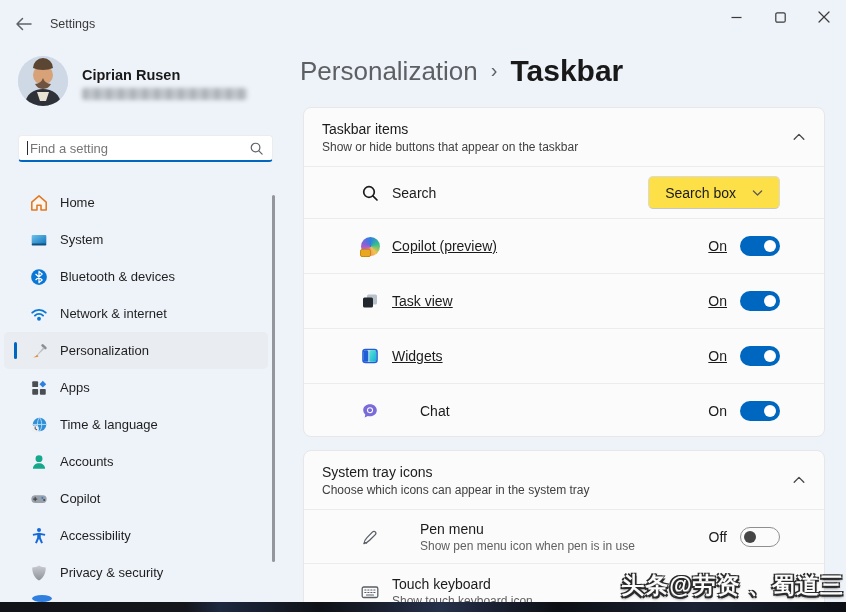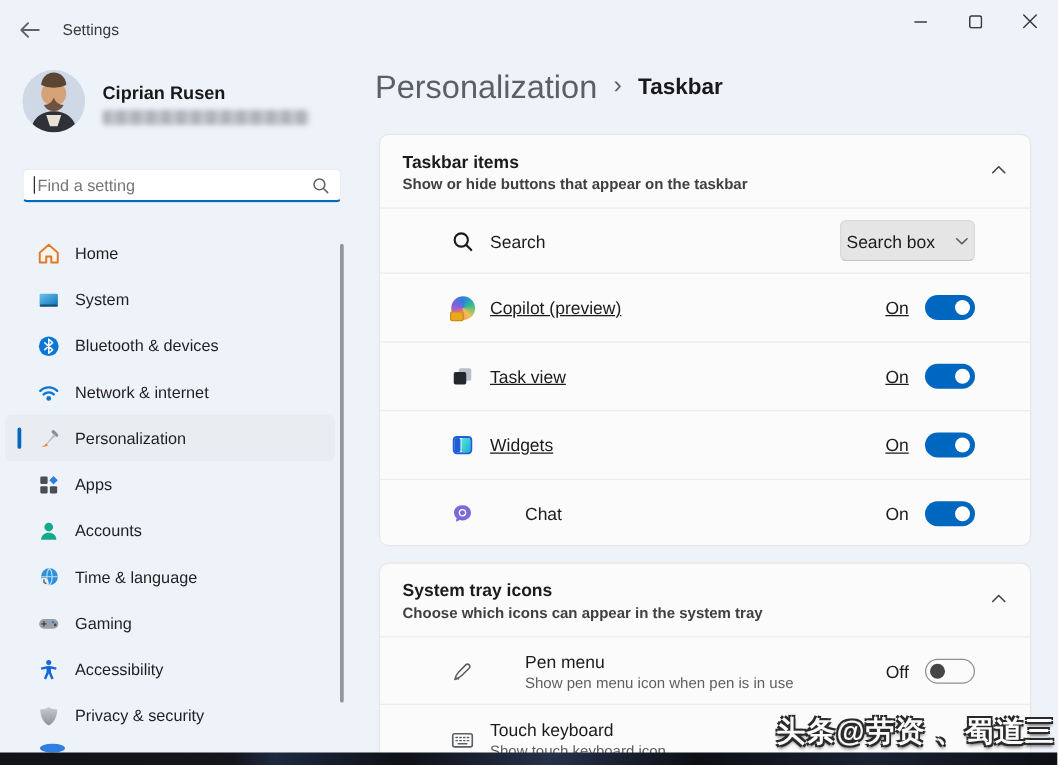--- a/index.html
+++ b/index.html
@@ -41,49 +41,49 @@
   .nav-item.selected::before { content:""; position:absolute; left:10px; top:10px; width:3px; height:17px;
             border-radius:2px; background:#0067c0; }
   .sidebar-scrollbar { position:absolute; left:272px; top:195px; width:2.5px; height:367px;
             background:#93979d; border-radius:2px; }
   .winupdate-sliver { position:absolute; left:32px; top:595px; width:20px; height:7px; border-radius:50%;
             background:#2f7fe0; }
   
   .main-header { position:absolute; left:300px; top:54px; display:flex; align-items:center; }
   .crumb-parent { font-size:26px; color:#5d5f63; }
   .crumb-sep { font-size:20px; color:#5d5f63; margin:0 13px; transform:translateY(-1px); }
-  .crumb-current { font-size:18px; font-weight:600; color:#191919; }
+  .crumb-current { font-size:30px; font-weight:600; color:#191919; }
   
   .card { position:absolute; left:303px; width:522px; background:#fbfbfb;
             border:1px solid #e7e7e7; border-radius:8px; overflow:hidden; }
   .card-1 { top:107px; height:330px; }
   .card-2 { top:450px; height:170px; }
-  .card-head { display:flex; align-items:flex-start; padding:13px 18px 0 18px;font-weight:bold; }
+  .card-head { display:flex; align-items:flex-start; padding:13px 18px 0 18px; }
   .card-head-text { flex:1; }
   .card-title { font-size:14px; color:#1b1b1b; }
   .card-sub { font-size:12px; color:#404040; margin-top:3px; }
   .collapse-btn { margin-top:8px; cursor:pointer; }
   .rows { margin-top:12px; }
   .row { display:flex; align-items:center; padding:0 44px 0 56px; border-top:1px solid #ececec; }
   .row-h52 { height:52px; } .row-h55 { height:55px;text-decoration:underline; } .row-h54 { height:54px;gap:28px; } .row-h56 { height:56px; }
   .ricon { width:20px; height:20px; margin-right:12px; flex:0 0 20px; }
   .rlabel { font-size:14px; color:#1b1b1b; }
   .rtext { display:flex; flex-direction:column; justify-content:center; }
   .rsub { font-size:12px; color:#5f5f5f; margin-top:2px; }
   .rright { margin-left:auto; display:flex; align-items:center; }
   .state-label { font-size:14px; color:#1b1b1b; margin-right:13px; }
   
   .toggle { width:40px; height:20px; border-radius:10px; position:relative; cursor:pointer; }
   .toggle.on { background:#0067c0; }
   .toggle.on .knob { position:absolute; right:4px; top:4px; width:12px; height:12px; border-radius:50%; background:#ffffff; }
   .toggle.off { background:#fbfbfb; border:1px solid #8f8f8f; }
   .toggle.off .knob { position:absolute; left:3px; top:3px; width:12px; height:12px; border-radius:50%; background:#454545; }
   
-  .dropdown { display:flex; align-items:center; background:#e5e5e5; border:1px solid #dadada;
-            border-bottom-color:#c6c6c6; border-radius:5px; height:33px; padding:0 4px; cursor:pointer; }
+  .dropdown { display:flex; align-items:center; background:#fde047; border:1px solid #dadada;
+            border-bottom-color:#c6c6c6; border-radius:5px; height:33px; padding:0 16px; cursor:pointer; }
   .dropdown-value { font-size:14px; color:#1b1b1b; margin-right:16px; }
   
   .copilot-icon { width:19px; height:19px; border-radius:50%; position:relative;
             background:conic-gradient(#2f7fe0,#35c08e,#f6c445,#ef6a9e,#8a5fd6,#2f7fe0); }
   .copilot-icon::after { content:""; position:absolute; left:-1px; bottom:-1px; width:9px; height:6px;
             border-radius:2px; background:#e9a820; border:0.5px solid #c78c10; }
   
   .watermark { position:absolute; right:2px; bottom:11px; font-size:23px; font-weight:700; letter-spacing:1px;
             color:#fbfbfb; z-index:50; font-family:"Liberation Sans", sans-serif;
             text-shadow:-1.5px -1.5px 0 #2a2a2a, 1.5px -1.5px 0 #2a2a2a, -1.5px 1.5px 0 #2a2a2a, 1.5px 1.5px 0 #2a2a2a, 0 2px 3px #2a2a2a; }
@@ -186,42 +186,42 @@
     <svg class="nicon" viewBox="0 0 16 16">
       <rect x="2" y="2" width="5.2" height="5.2" rx="0.8" fill="#4a4d52"></rect>
       <rect x="2" y="8.8" width="5.2" height="5.2" rx="0.8" fill="#4a4d52"></rect>
       <rect x="8.8" y="8.8" width="5.2" height="5.2" rx="0.8" fill="#4a4d52"></rect>
       <path d="M11.4 1.6 L14.4 4.6 L11.4 7.6 L8.4 4.6 Z" fill="#2f7fe0"></path>
     </svg>
     <span class="nlabel">Apps</span>
   </div>
   <div class="nav-item">
     <svg class="nicon" viewBox="0 0 16 16">
-      <circle cx="8" cy="5" r="3.1" fill="#15a88a"></circle>
-      <path d="M2.6 14 C2.6 10.8 5.1 9.1 8 9.1 C10.9 9.1 13.4 10.8 13.4 14 Z" fill="#15a88a"></path>
-    </svg>
-    <span class="nlabel">Accounts</span>
-  </div>
-  <div class="nav-item">
-    <svg class="nicon" viewBox="0 0 16 16">
       <circle cx="8.5" cy="7.5" r="6" fill="#2f8fd8"></circle>
       <path d="M2.5 7.5 H14.5 M8.5 1.5 C11 4 11 11 8.5 13.5 C6 11 6 4 8.5 1.5" stroke="#bfe0f5" stroke-width="0.8" fill="none"></path>
       <circle cx="4.6" cy="11.4" r="3.2" fill="#eceff3"></circle>
       <path d="M4.6 9.6 V11.4 L6 12.2" stroke="#51565e" stroke-width="0.9" fill="none" stroke-linecap="round"></path>
     </svg>
     <span class="nlabel">Time &amp; language</span>
   </div>
   <div class="nav-item">
     <svg class="nicon" viewBox="0 0 16 16">
+      <circle cx="8" cy="5" r="3.1" fill="#15a88a"></circle>
+      <path d="M2.6 14 C2.6 10.8 5.1 9.1 8 9.1 C10.9 9.1 13.4 10.8 13.4 14 Z" fill="#15a88a"></path>
+    </svg>
+    <span class="nlabel">Accounts</span>
+  </div>
+  <div class="nav-item">
+    <svg class="nicon" viewBox="0 0 16 16">
       <rect x="1.2" y="4.6" width="13.6" height="7" rx="3.5" fill="#9aa0a8"></rect>
       <path d="M4.6 6.6 V9.6 M3.1 8.1 H6.1" stroke="#3f444b" stroke-width="1" stroke-linecap="round"></path>
       <circle cx="11" cy="7" r="0.9" fill="#2f7fe0"></circle>
       <circle cx="12.6" cy="8.8" r="0.9" fill="#3f444b"></circle>
     </svg>
-    <span class="nlabel">Gaming</span>
+    <span class="nlabel">Copilot</span>
   </div>
   <div class="nav-item">
     <svg class="nicon" viewBox="0 0 16 16">
       <circle cx="8" cy="2.6" r="1.8" fill="#1569d8"></circle>
       <path d="M8 5 L13.6 6.3 L13.2 7.8 L9.6 7.1 L9.6 9.6 L11.5 14 L9.9 14.7 L8 10.4 L6.1 14.7 L4.5 14 L6.4 9.6 L6.4 7.1 L2.8 7.8 L2.4 6.3 Z" fill="#1569d8"></path>
     </svg>
     <span class="nlabel">Accessibility</span>
   </div>
   <div class="nav-item">
     <svg class="nicon" viewBox="0 0 16 16">

